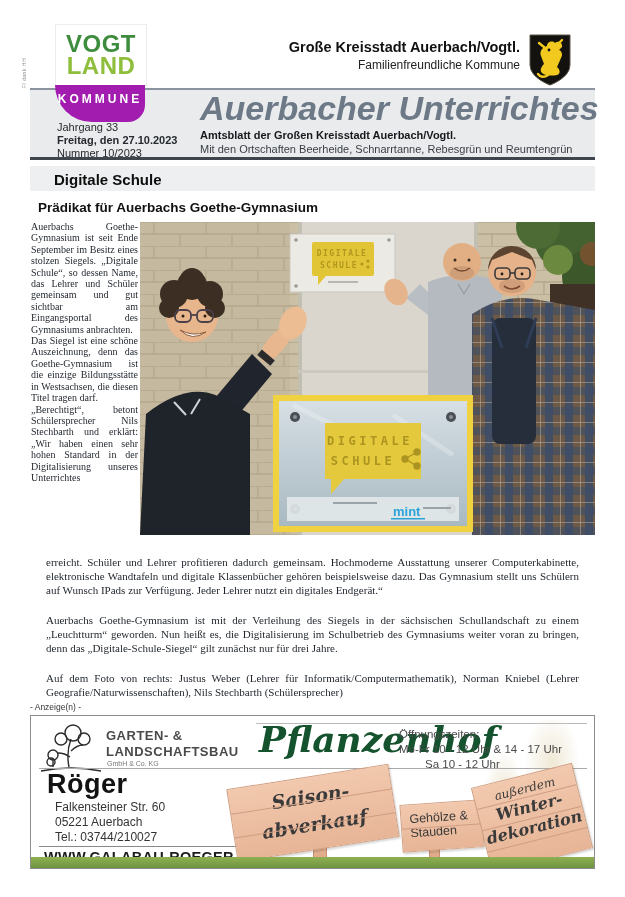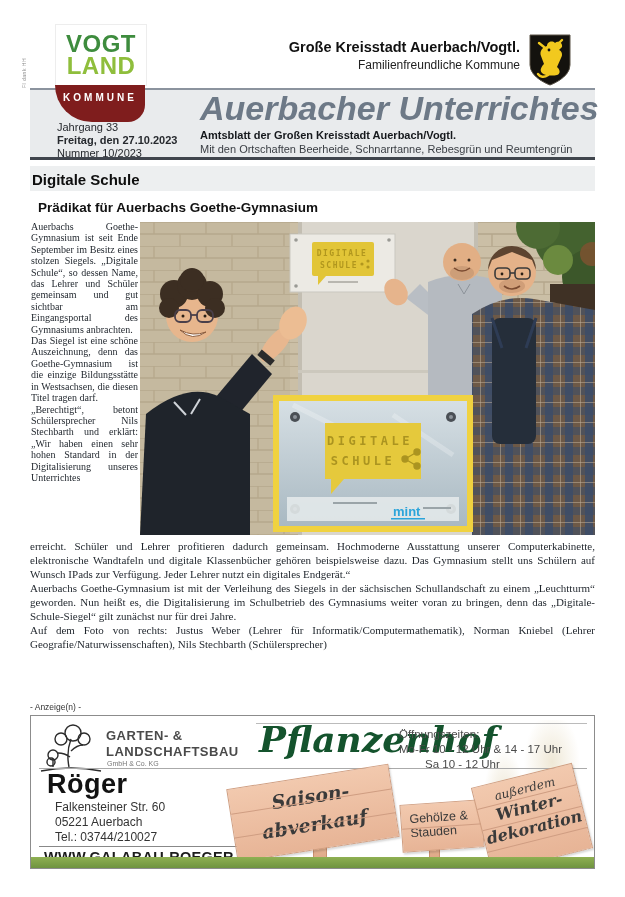--- a/index.html
+++ b/index.html
@@ -5,44 +5,44 @@
   html,body{margin:0;padding:0;background:#fff;}
   .page{position:relative;width:623px;height:897px;background:#ffffff;overflow:hidden;
         font-family:"Liberation Sans",sans-serif;color:#1a1a1a;}
   .abs{position:absolute;}
   
   .print-mark{left:21px;top:58px;font-size:5px;color:#8d8d8d;writing-mode:vertical-rl;transform:rotate(180deg);letter-spacing:.5px;}
   .logo-box{left:55px;top:24px;width:90px;height:60px;background:#fff;border:1px solid #ededed;
             display:flex;flex-direction:column;align-items:center;justify-content:center;z-index:3;}
   .logo-l1{font-weight:800;font-size:24px;line-height:.92;color:#3e8c3e;letter-spacing:.5px;}
   .logo-l2{font-weight:800;font-size:24px;line-height:.92;color:#8fbe3c;letter-spacing:.5px;}
-  .kommune{left:55px;top:85px;width:90px;height:37px;background:#7f1d1d;color:#fff;
-           font-size:10px;font-weight:bold;letter-spacing:3px;text-align:center;padding-top:7px;
+  .kommune{left:55px;top:85px;width:90px;height:37px;background:#a21caf;color:#fff;
+           font-size:12px;font-weight:bold;letter-spacing:3px;text-align:center;padding-top:7px;
            box-sizing:border-box;border-radius:0 0 22px 48px;z-index:3;}
   .city1{right:103px;top:39px;font-weight:bold;font-size:14.5px;color:#111;}
   .city2{right:103px;top:58px;font-size:12px;color:#222;}
   .crest{left:528px;top:33px;width:44px;height:54px;}
   .band{left:30px;top:88px;width:565px;height:72px;background:#e9ebed;
         border-top:2px solid #8b939e;border-bottom:3px solid #40454d;box-sizing:border-box;z-index:1;}
   .gaz-title{left:200px;top:89px;font-style:italic;font-weight:800;font-size:34px;color:#6d7987;z-index:2;white-space:nowrap;}
   .amtsblatt{left:200px;top:129px;font-weight:bold;font-size:11px;color:#15181c;z-index:2;}
   .orte{left:200px;top:143px;font-size:11px;color:#3a3e44;z-index:2;}
   .issue{left:57px;top:121px;font-size:11px;line-height:13px;color:#26292e;z-index:2;}
   .issue .b{font-weight:bold;}
   
   .stripe{left:30px;top:166px;width:565px;height:25px;background:#edeff0;}
-  .stripe span{display:block;padding:5px 0 0 2px;font-weight:bold;font-size:15px;color:#0e0e0e;}
+  .stripe span{display:block;padding:5px 0 0 24px;font-weight:bold;font-size:15px;color:#0e0e0e;}
   .headline{left:38px;top:200px;font-weight:bold;font-size:13.5px;color:#111;}
   .serif{font-family:"Liberation Serif",serif;}
   .col{left:31px;top:221px;width:107px;height:318px;overflow:hidden;font-size:10px;line-height:11.4px;
        text-align:justify;color:#1e242b;}
   .col p{margin:0;}
   .photo{left:140px;top:222px;width:455px;height:313px;}
   .bodytext{left:30px;top:539px;width:565px;font-size:11px;line-height:14px;text-align:justify;color:#1e242b;}
-  .bodytext p{margin:0;}
+  .bodytext p{margin:16px;}
   
   .anz{left:30px;top:702px;font-size:8.5px;color:#333;}
   .adbox{left:30px;top:715px;width:563px;height:152px;border:1px solid #8c8c8c;background:#fff;overflow:hidden;}
   .adbox .abs{position:absolute;}
   .pampas{right:6px;top:4px;width:120px;height:140px;background:
      radial-gradient(ellipse 40px 70px at 70% 30%,#efe8d6 0%,rgba(255,255,255,0) 70%),
      radial-gradient(ellipse 30px 80px at 30% 60%,#ece4d0 0%,rgba(255,255,255,0) 70%);}
   .g1{left:75px;top:12px;font-weight:bold;font-size:13px;color:#4a4a4a;letter-spacing:.5px;}
   .g2{left:75px;top:28px;font-weight:bold;font-size:13px;color:#4a4a4a;letter-spacing:.5px;}
   .g3{left:76px;top:44px;font-size:7px;color:#777;}

